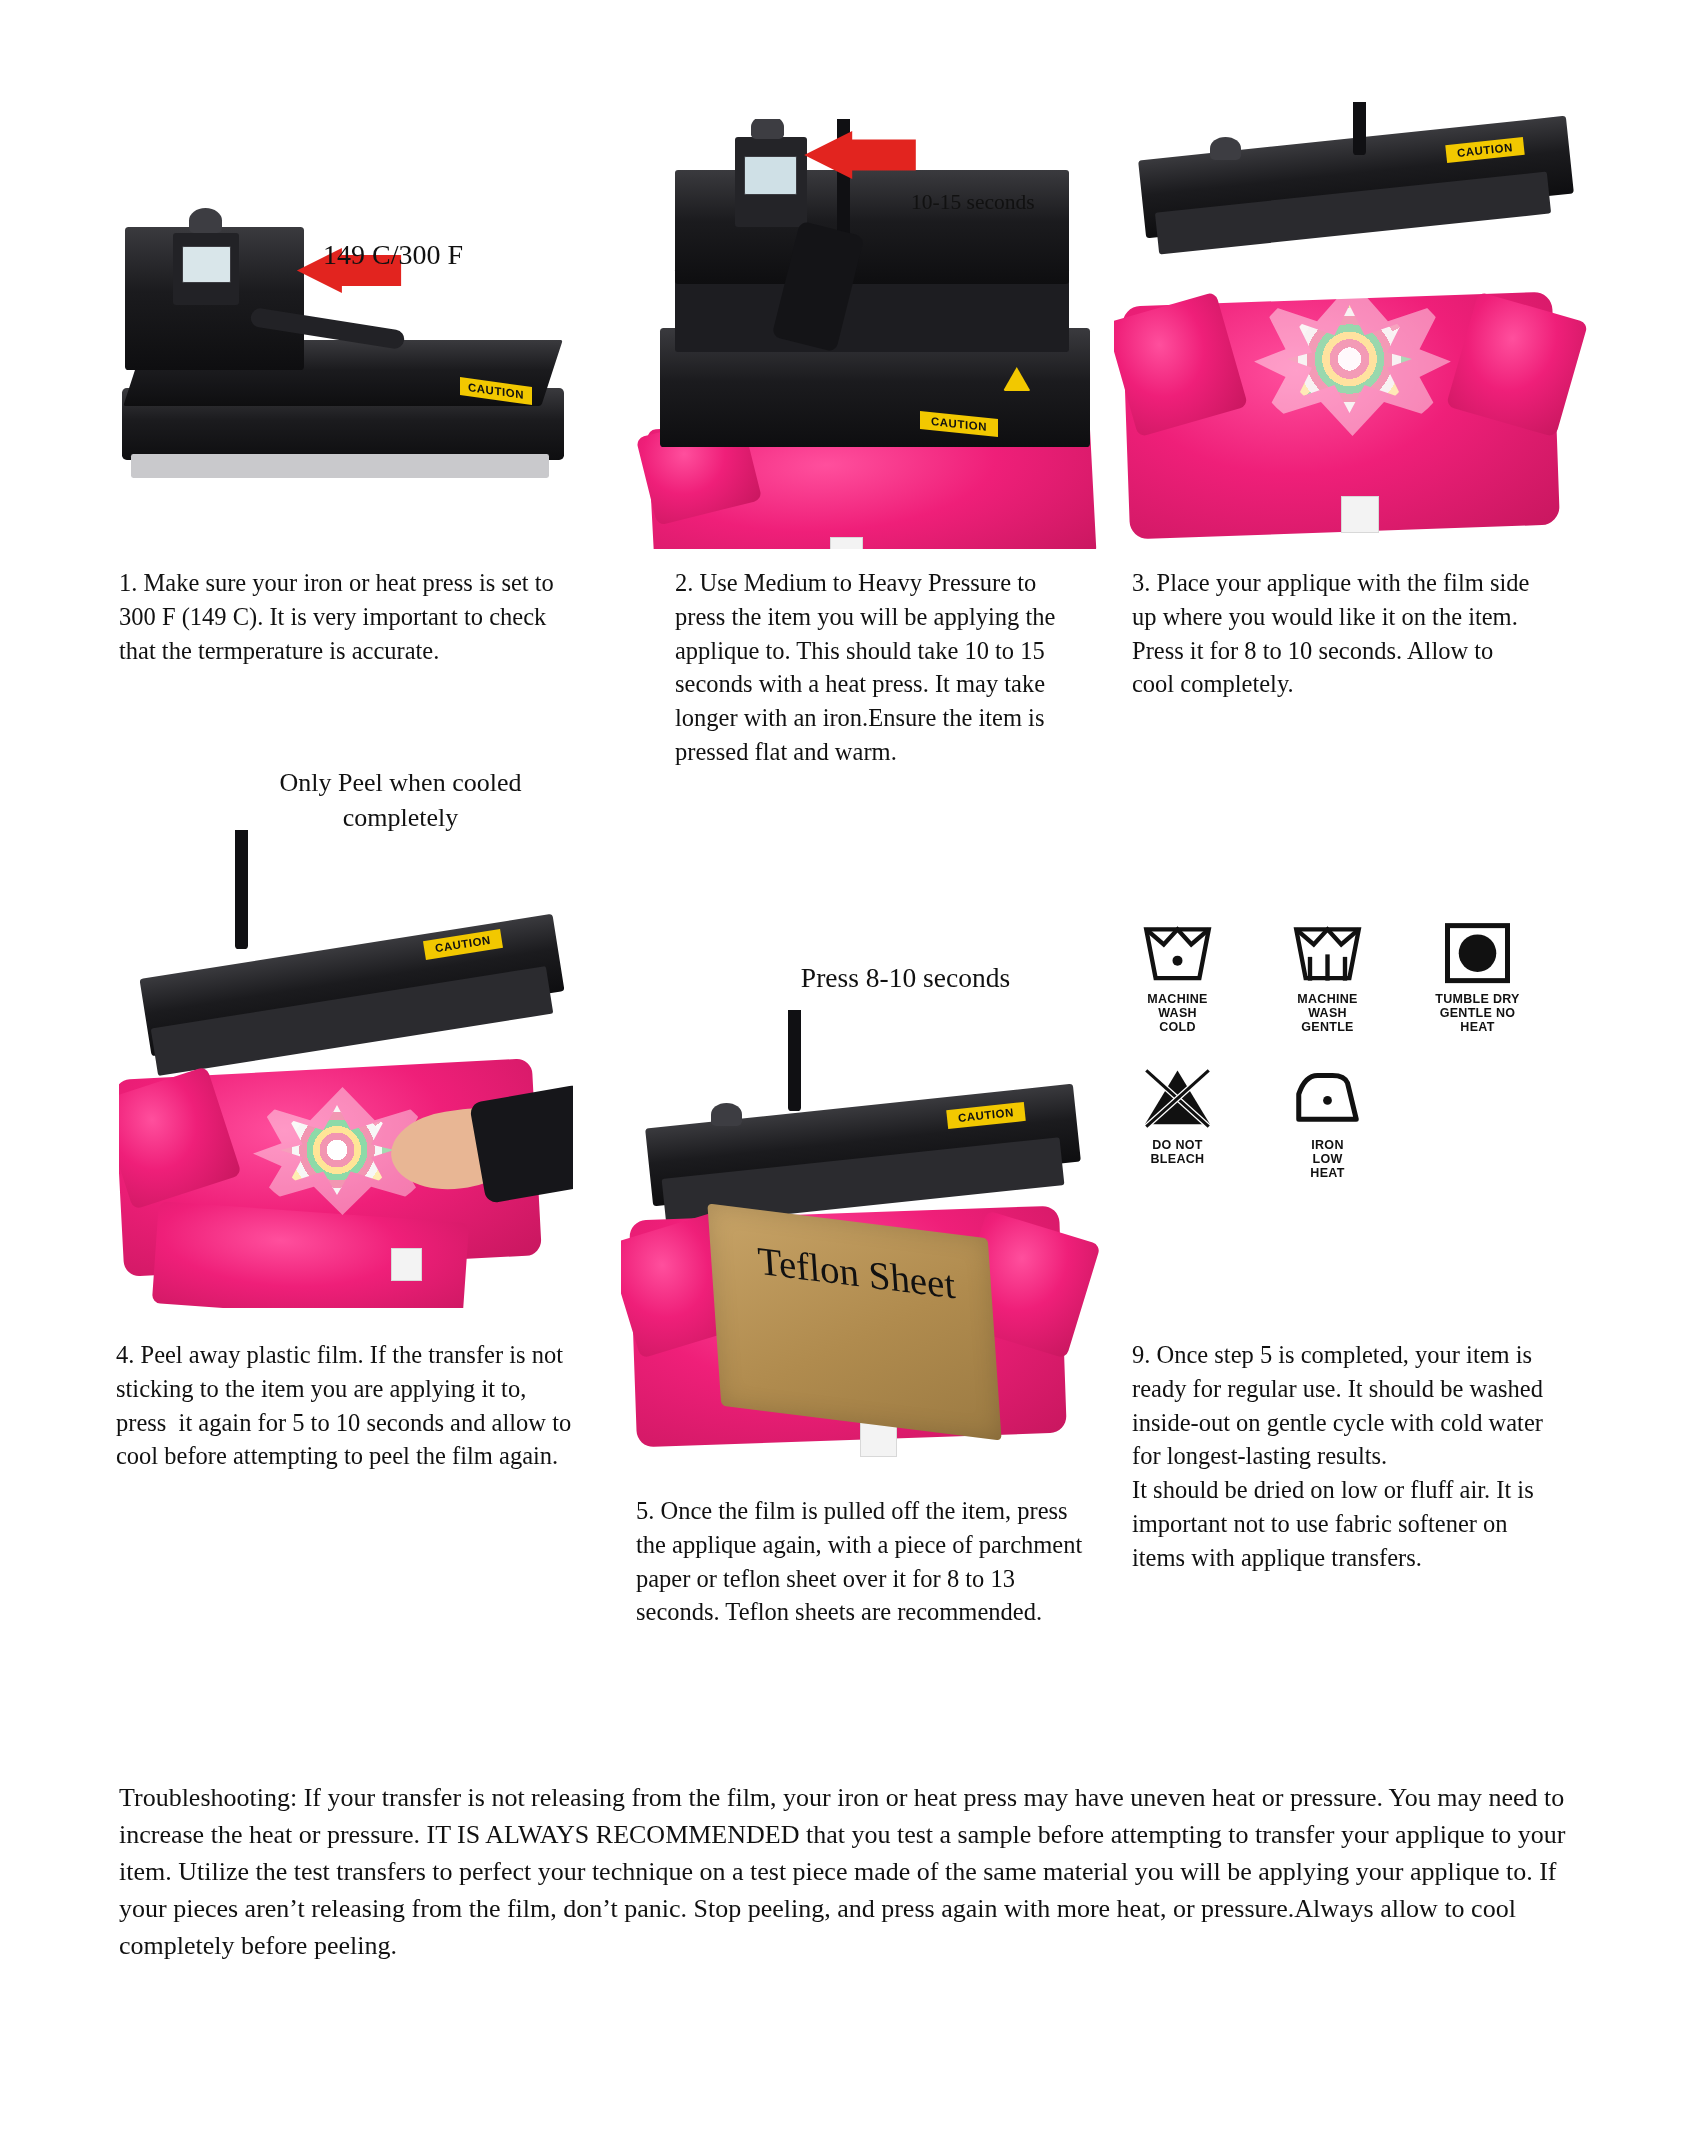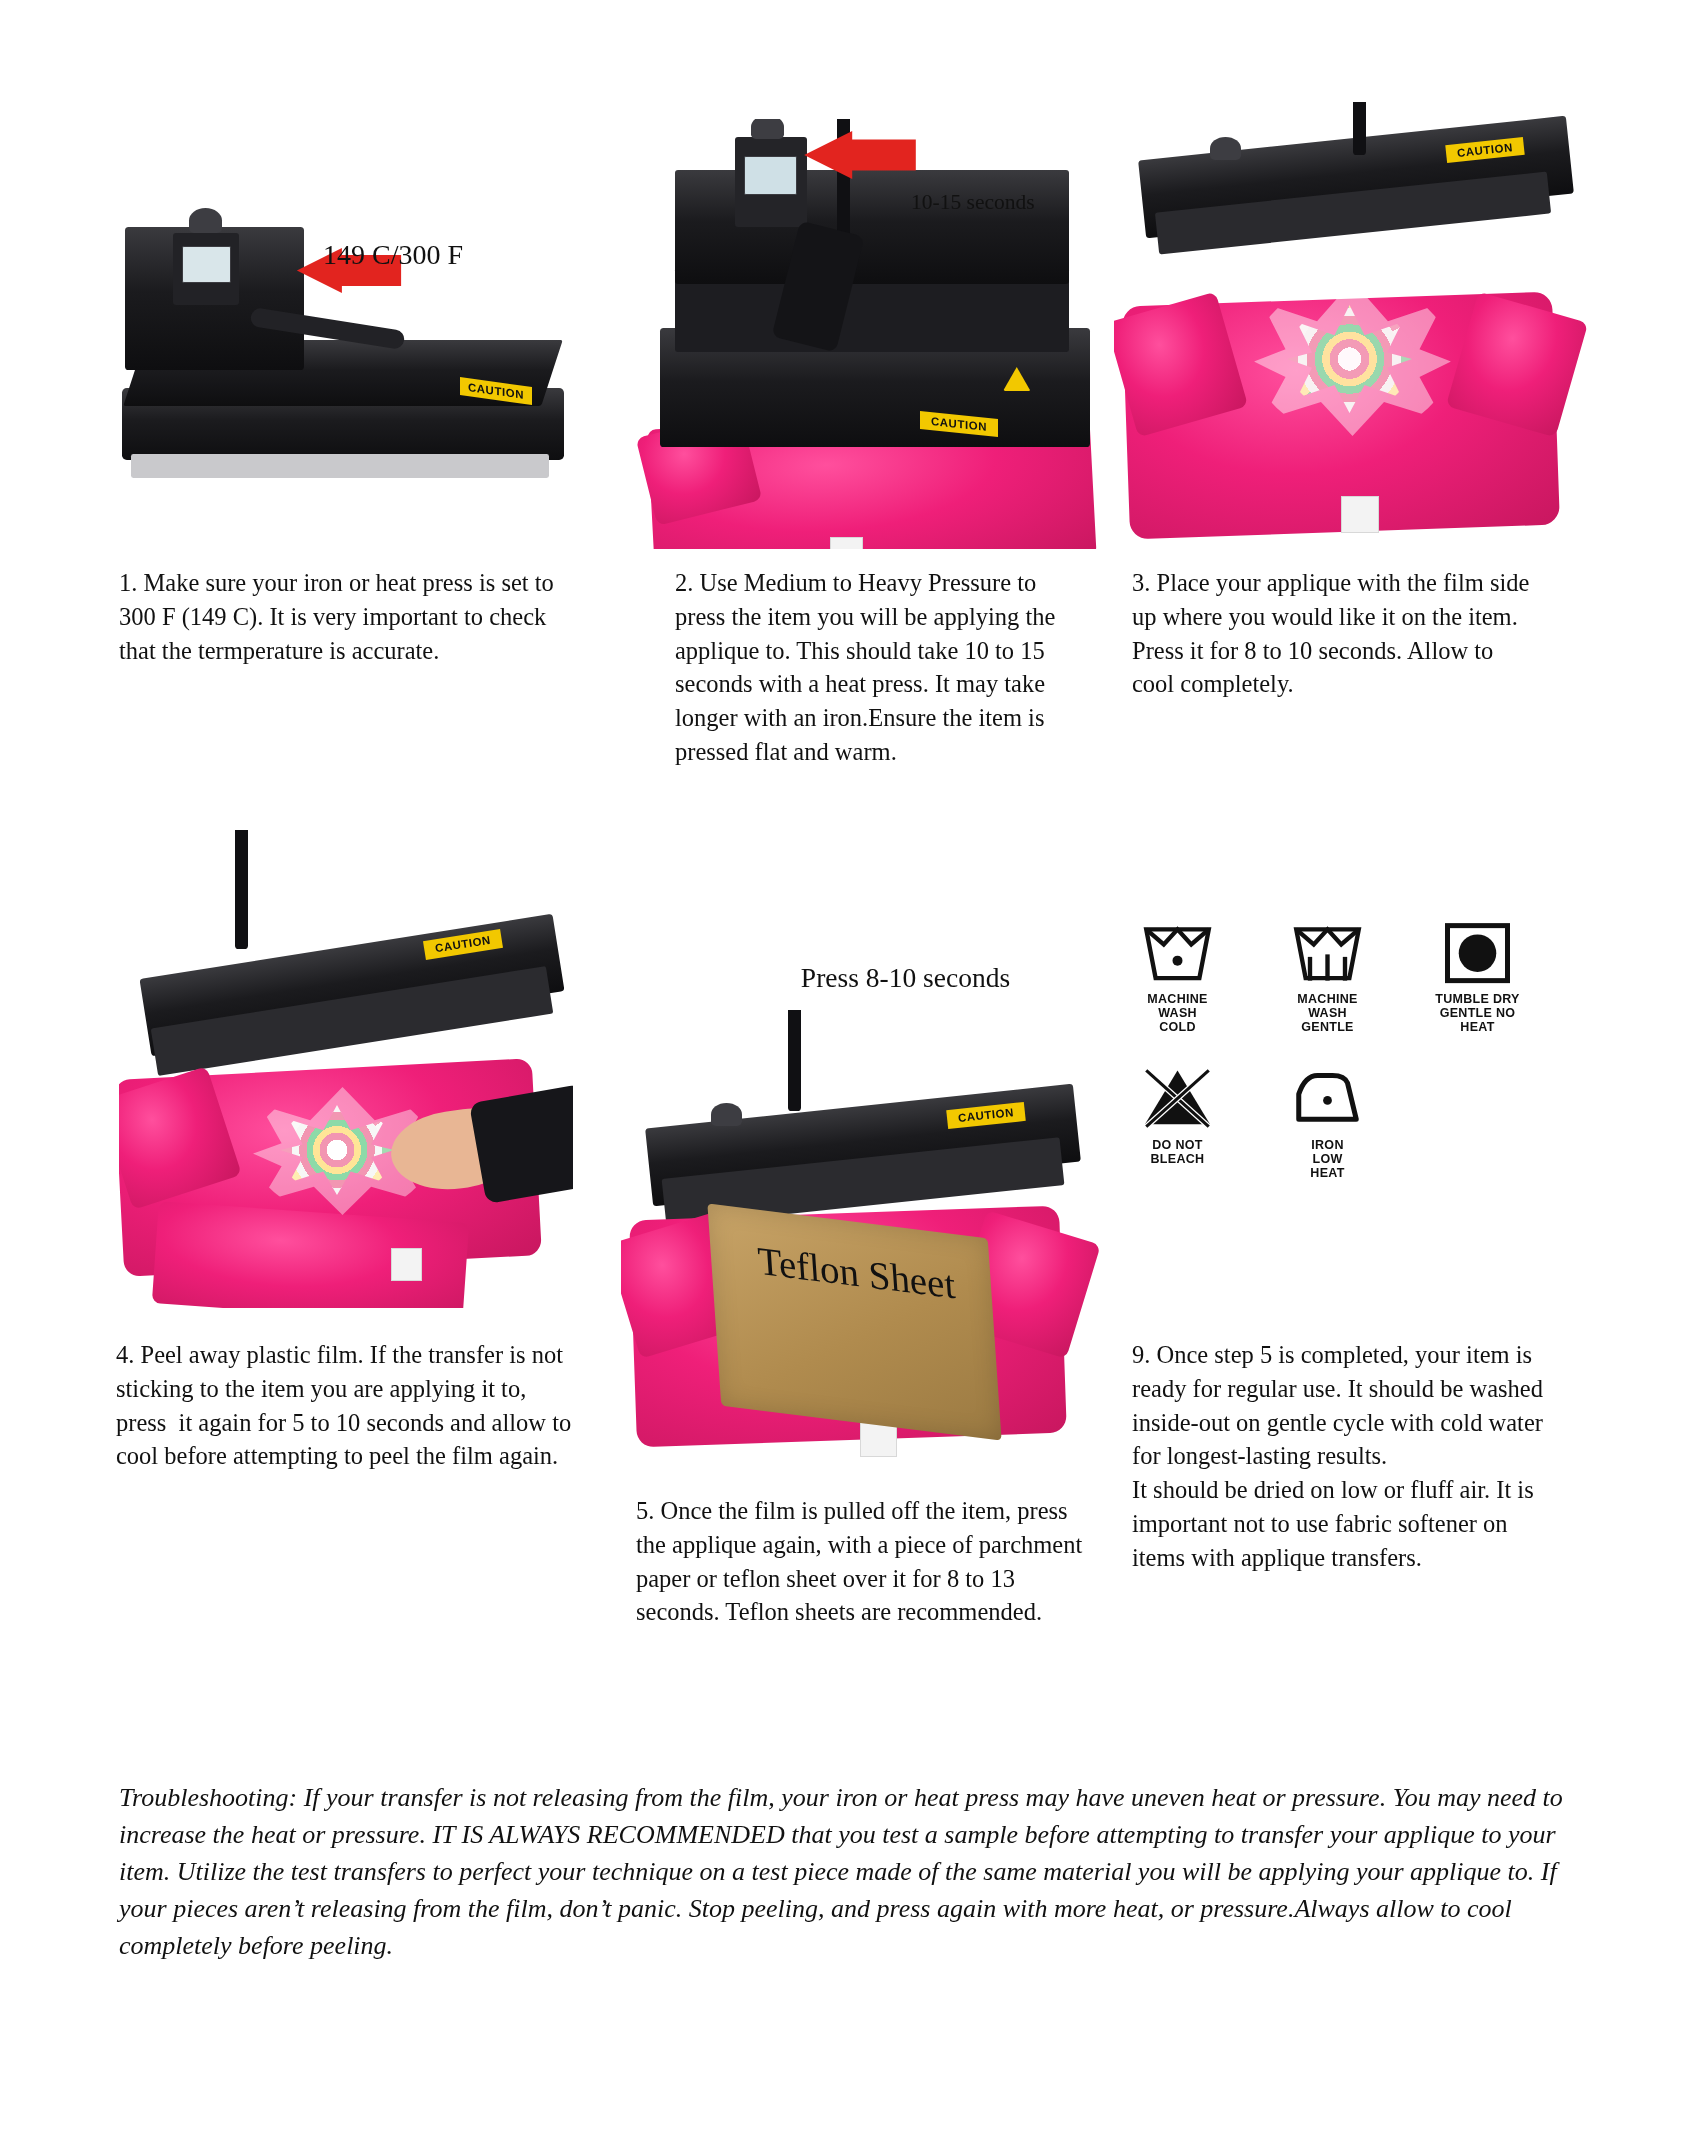--- a/index.html
+++ b/index.html
@@ -117,21 +117,20 @@
   }
 
   .troubleshoot {
     position: absolute;
     left: 119px;
     top: 1780px;
     width: 1464px;
     font-size: 26px;
     line-height: 1.42;
     text-align: left;
-    font-style: italic;
   }
 </style>
 </head>
 <body>
 
 <div class="page">
 
   <div class="photo" style="left:116px; top:191px; width:454px; height:352px;">
 
     <div class="press-body press-grad" style="left:6px; top:197px; width:442px; height:72px; border-radius:4.8px;"></div>
@@ -217,20 +216,21 @@
     <div class="applique" style="left:161px; top:275px; width:114px; height:90px;
                 background: radial-gradient(circle at 50% 50%, #ffffff 0 14%, #e84a7a 14% 24%, #ffd34d 24% 33%, #3bbf6a 33% 42%, #e84a7a 42% 52%, #f2f2ef 52% 62%, transparent 62%),
                             conic-gradient(#ffe27a 0 8%, #ef5b8c 8% 16%, #f7f7f4 16% 24%, #63c07a 24% 32%, #ffe27a 32% 40%, #ef5b8c 40% 48%, #f7f7f4 48% 56%, #63c07a 56% 64%, #ffe27a 64% 72%, #ef5b8c 72% 80%, #f7f7f4 80% 88%, #63c07a 88% 100%);
                 clip-path: polygon(50% 0, 62% 28%, 92% 16%, 80% 44%, 100% 50%, 80% 58%, 92% 86%, 62% 74%, 50% 100%, 38% 74%, 8% 86%, 20% 58%, 0 50%, 20% 44%, 8% 16%, 38% 28%);"></div>
     <div class="applique" style="left:134px; top:257px; width:179px; height:128px; background:rgba(255,255,255,0.42);
                 clip-path: polygon(50% 0, 68% 26%, 96% 14%, 84% 44%, 100% 52%, 84% 62%, 96% 90%, 66% 78%, 50% 100%, 34% 78%, 4% 90%, 16% 62%, 0 52%, 16% 44%, 4% 14%, 32% 26%);"></div>
 
     <div style="position:absolute; left:272px; top:281px; width:125px; height:78px; background:#e8b694; border-radius:50% 40% 45% 55%; transform:rotate(-8deg);"></div>
     <div style="position:absolute; left:358px; top:263px; width:114px; height:102px; background:#16161a; border-radius:12px; transform:rotate(-10deg);"></div>
   </div>
+  <div class="overlay-label" style="left:275px; top:765px; width:251px; font-size:26px; line-height:1.35; text-align:center;">Only Peel when cooled completely</div>
 
   <div class="photo" style="left:621px; top:1010px; width:496px; height:496px;">
     <div class="press-body" style="left:167px; top:-102px; width:13px; height:203px; background:#101013; border-radius:3.6px;"></div>
     <div class="press-body press-grad" style="left:27px; top:96px; width:430px; height:78px; border-radius:3.6px; transform:rotate(-6deg);"></div>
     <div class="press-body" style="left:42px; top:148px; width:400px; height:48px; background:#2b2b2f; border-radius:2.4px; transform:rotate(-6deg);"></div>
     <div class="press-body" style="left:90px; top:93px; width:31px; height:23px; background:#3d3d42; border-radius:50% 50% 4.8px 4.8px;"></div>
     <div class="caution" style="left:326px; top:96px; width:78px; height:19px; font-size:11.4px; line-height:19px; transform:rotate(-6deg);">CAUTION</div>
 
     <div class="shirt shirt-d" style="left:12px; top:203px; width:430px; height:227px; border-radius:16.7px; transform:rotate(-2deg);"></div>
     <div class="shirt shirt-d" style="left:0px; top:215px; width:119px; height:119px; transform:rotate(-17deg);"></div>

